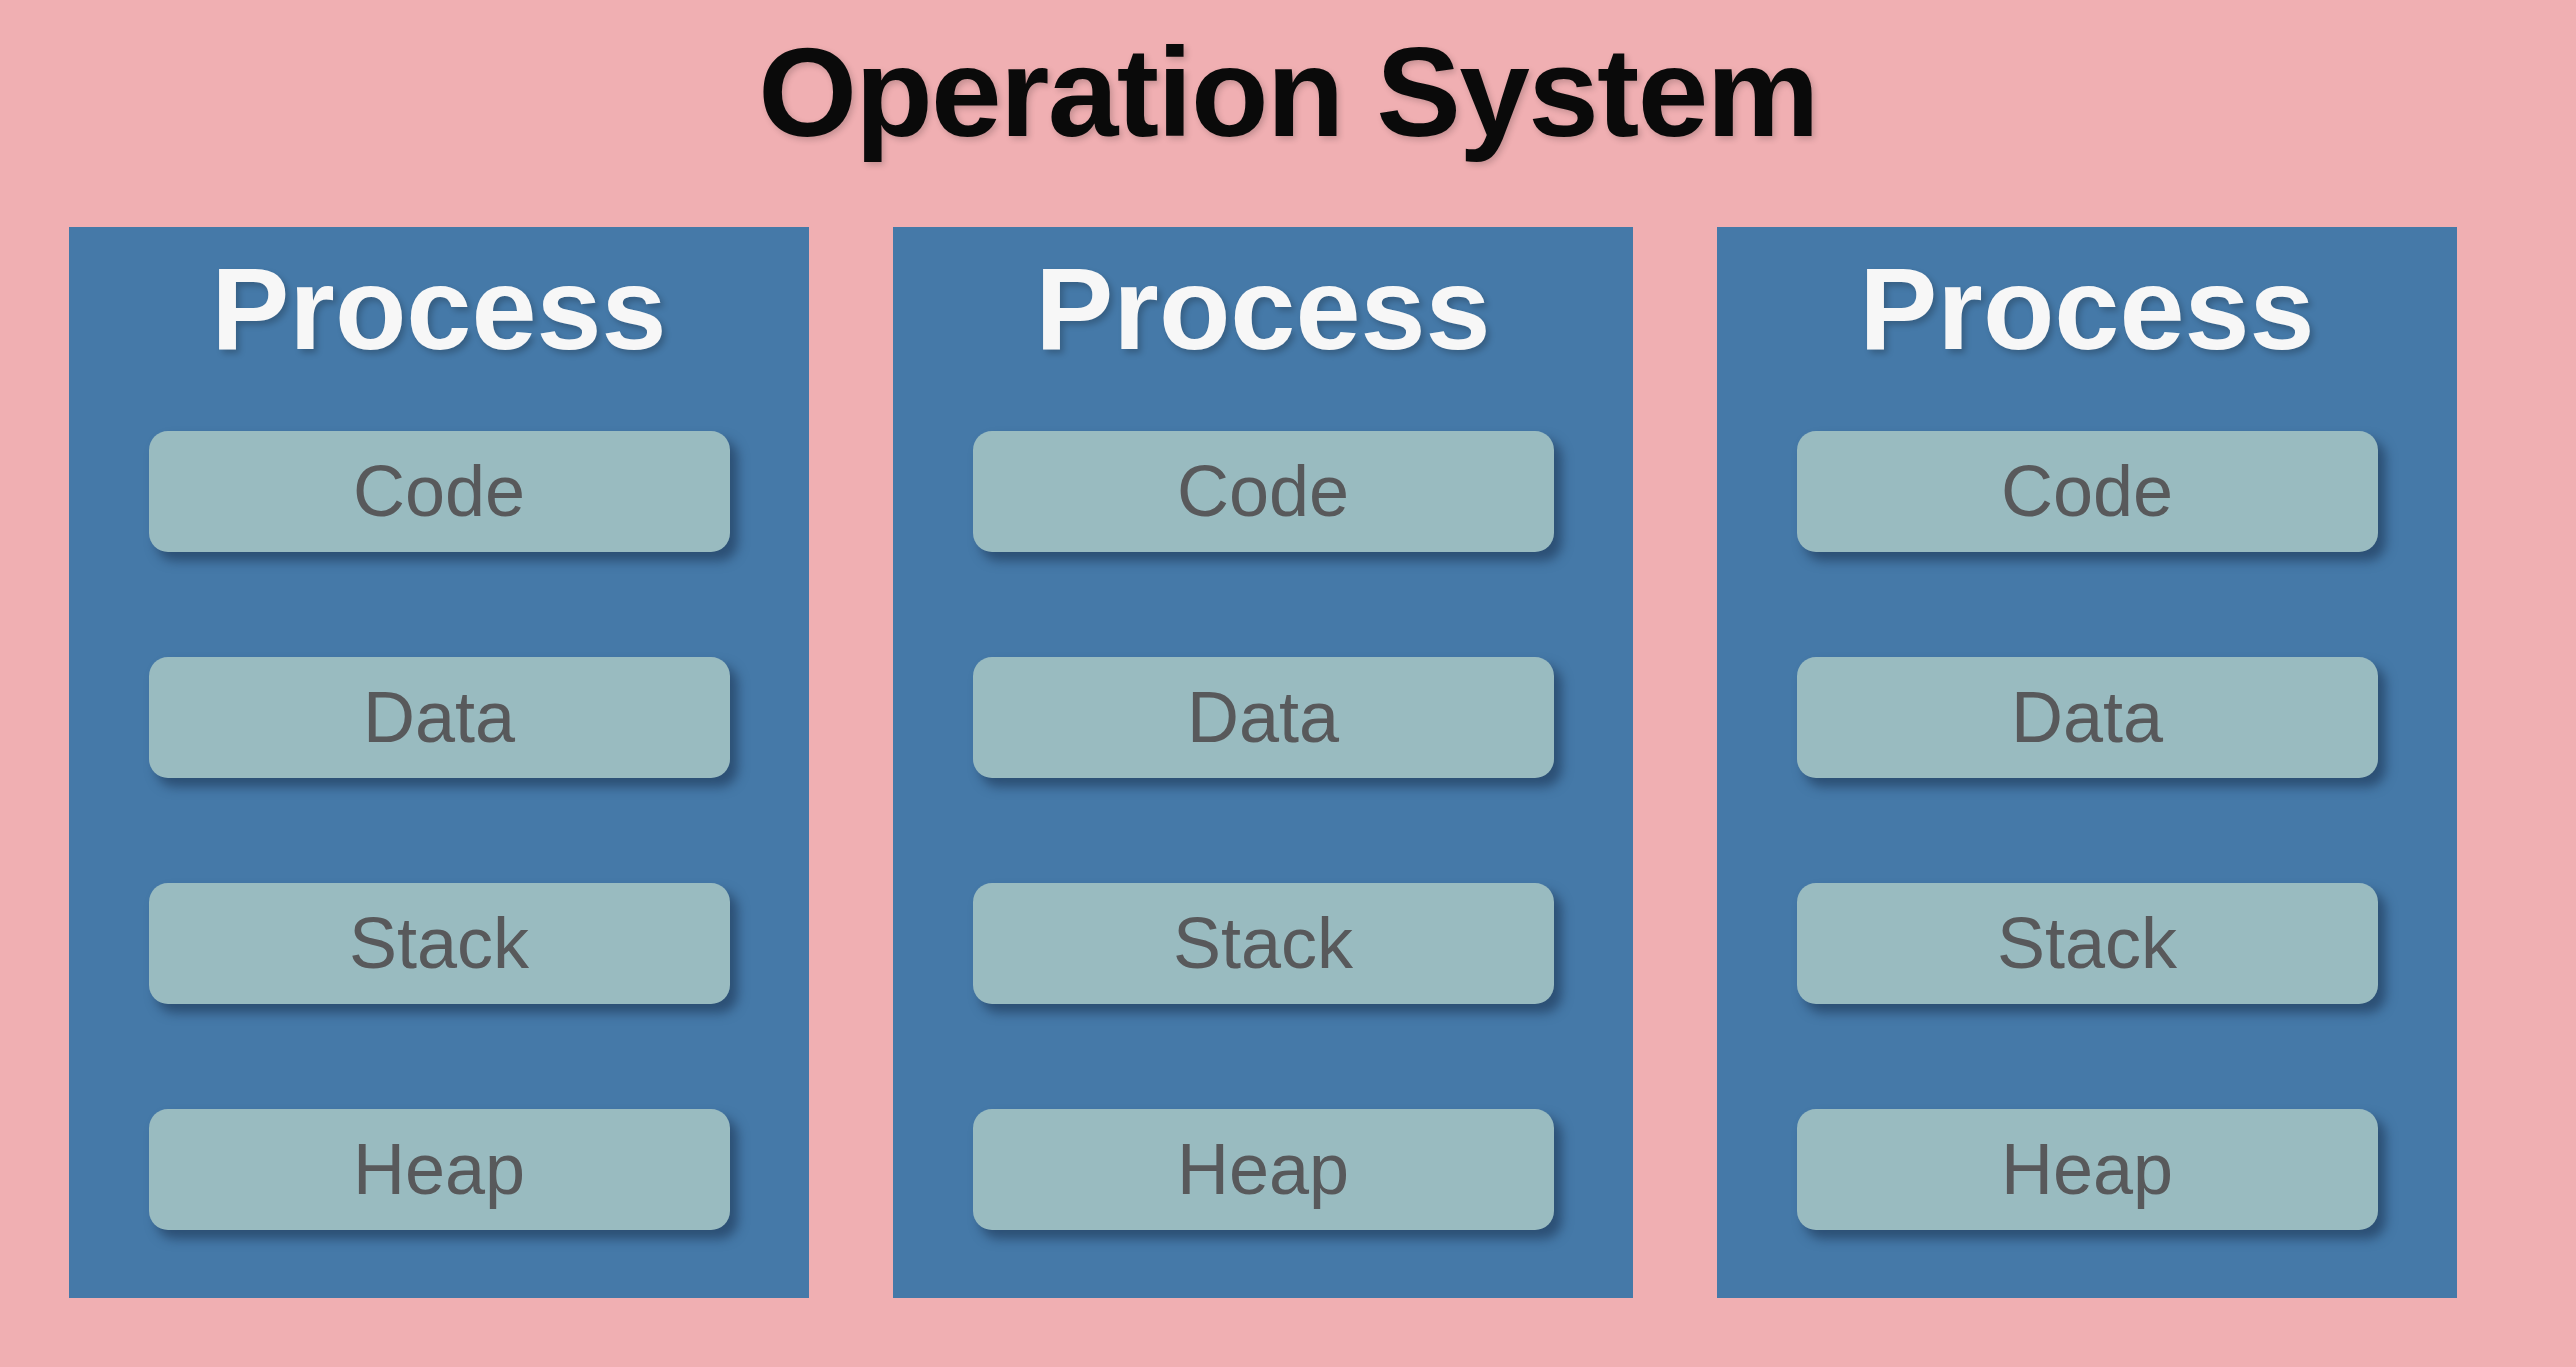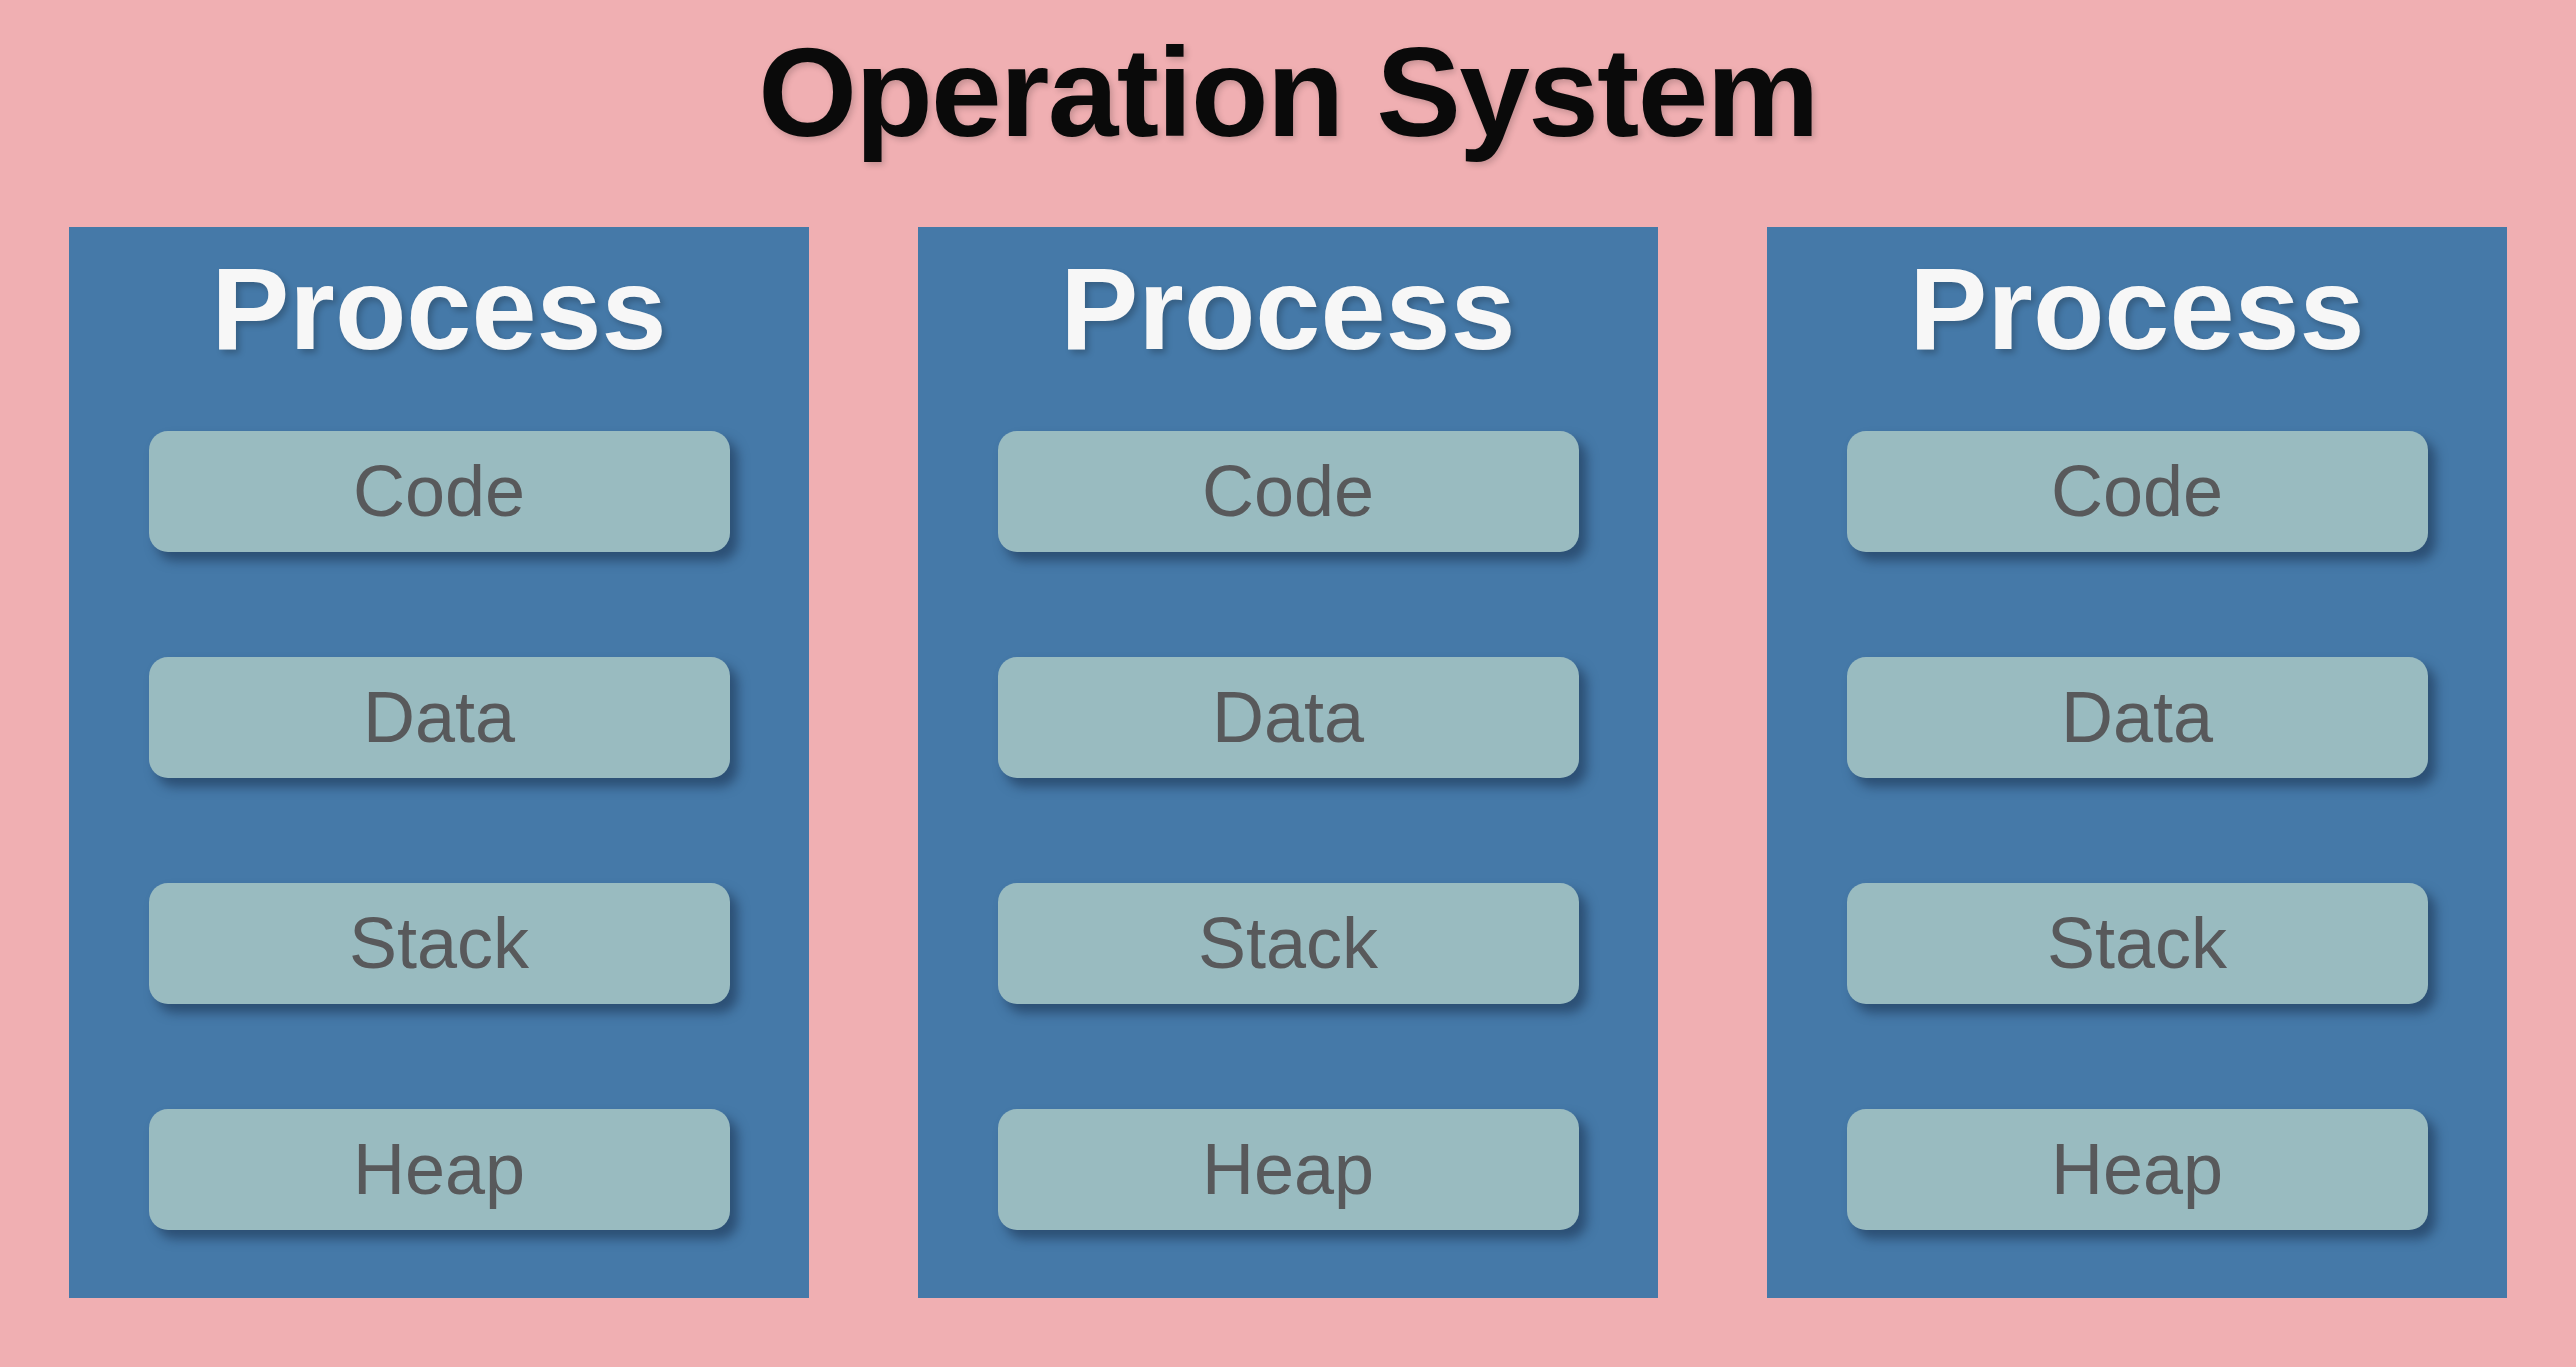--- a/index.html
+++ b/index.html
@@ -26,21 +26,21 @@
     letter-spacing: -1.7px;
     color: var(--title_text, #0A0A0A);
     text-shadow: 2.6px 3.4px 6px rgba(0,0,0,0.18);
     line-height: 1;
   }
   .row {
     position: absolute;
     top: 227px;
     left: 69px;
     display: flex;
-    gap: 109px;
+    gap: 84px;
   }
   .process {
     width: 740px;
     height: 1071px;
     background: var(--process_box, #4579A8);
     display: flex;
     flex-direction: column;
     align-items: center;
   }
   .process-title {

